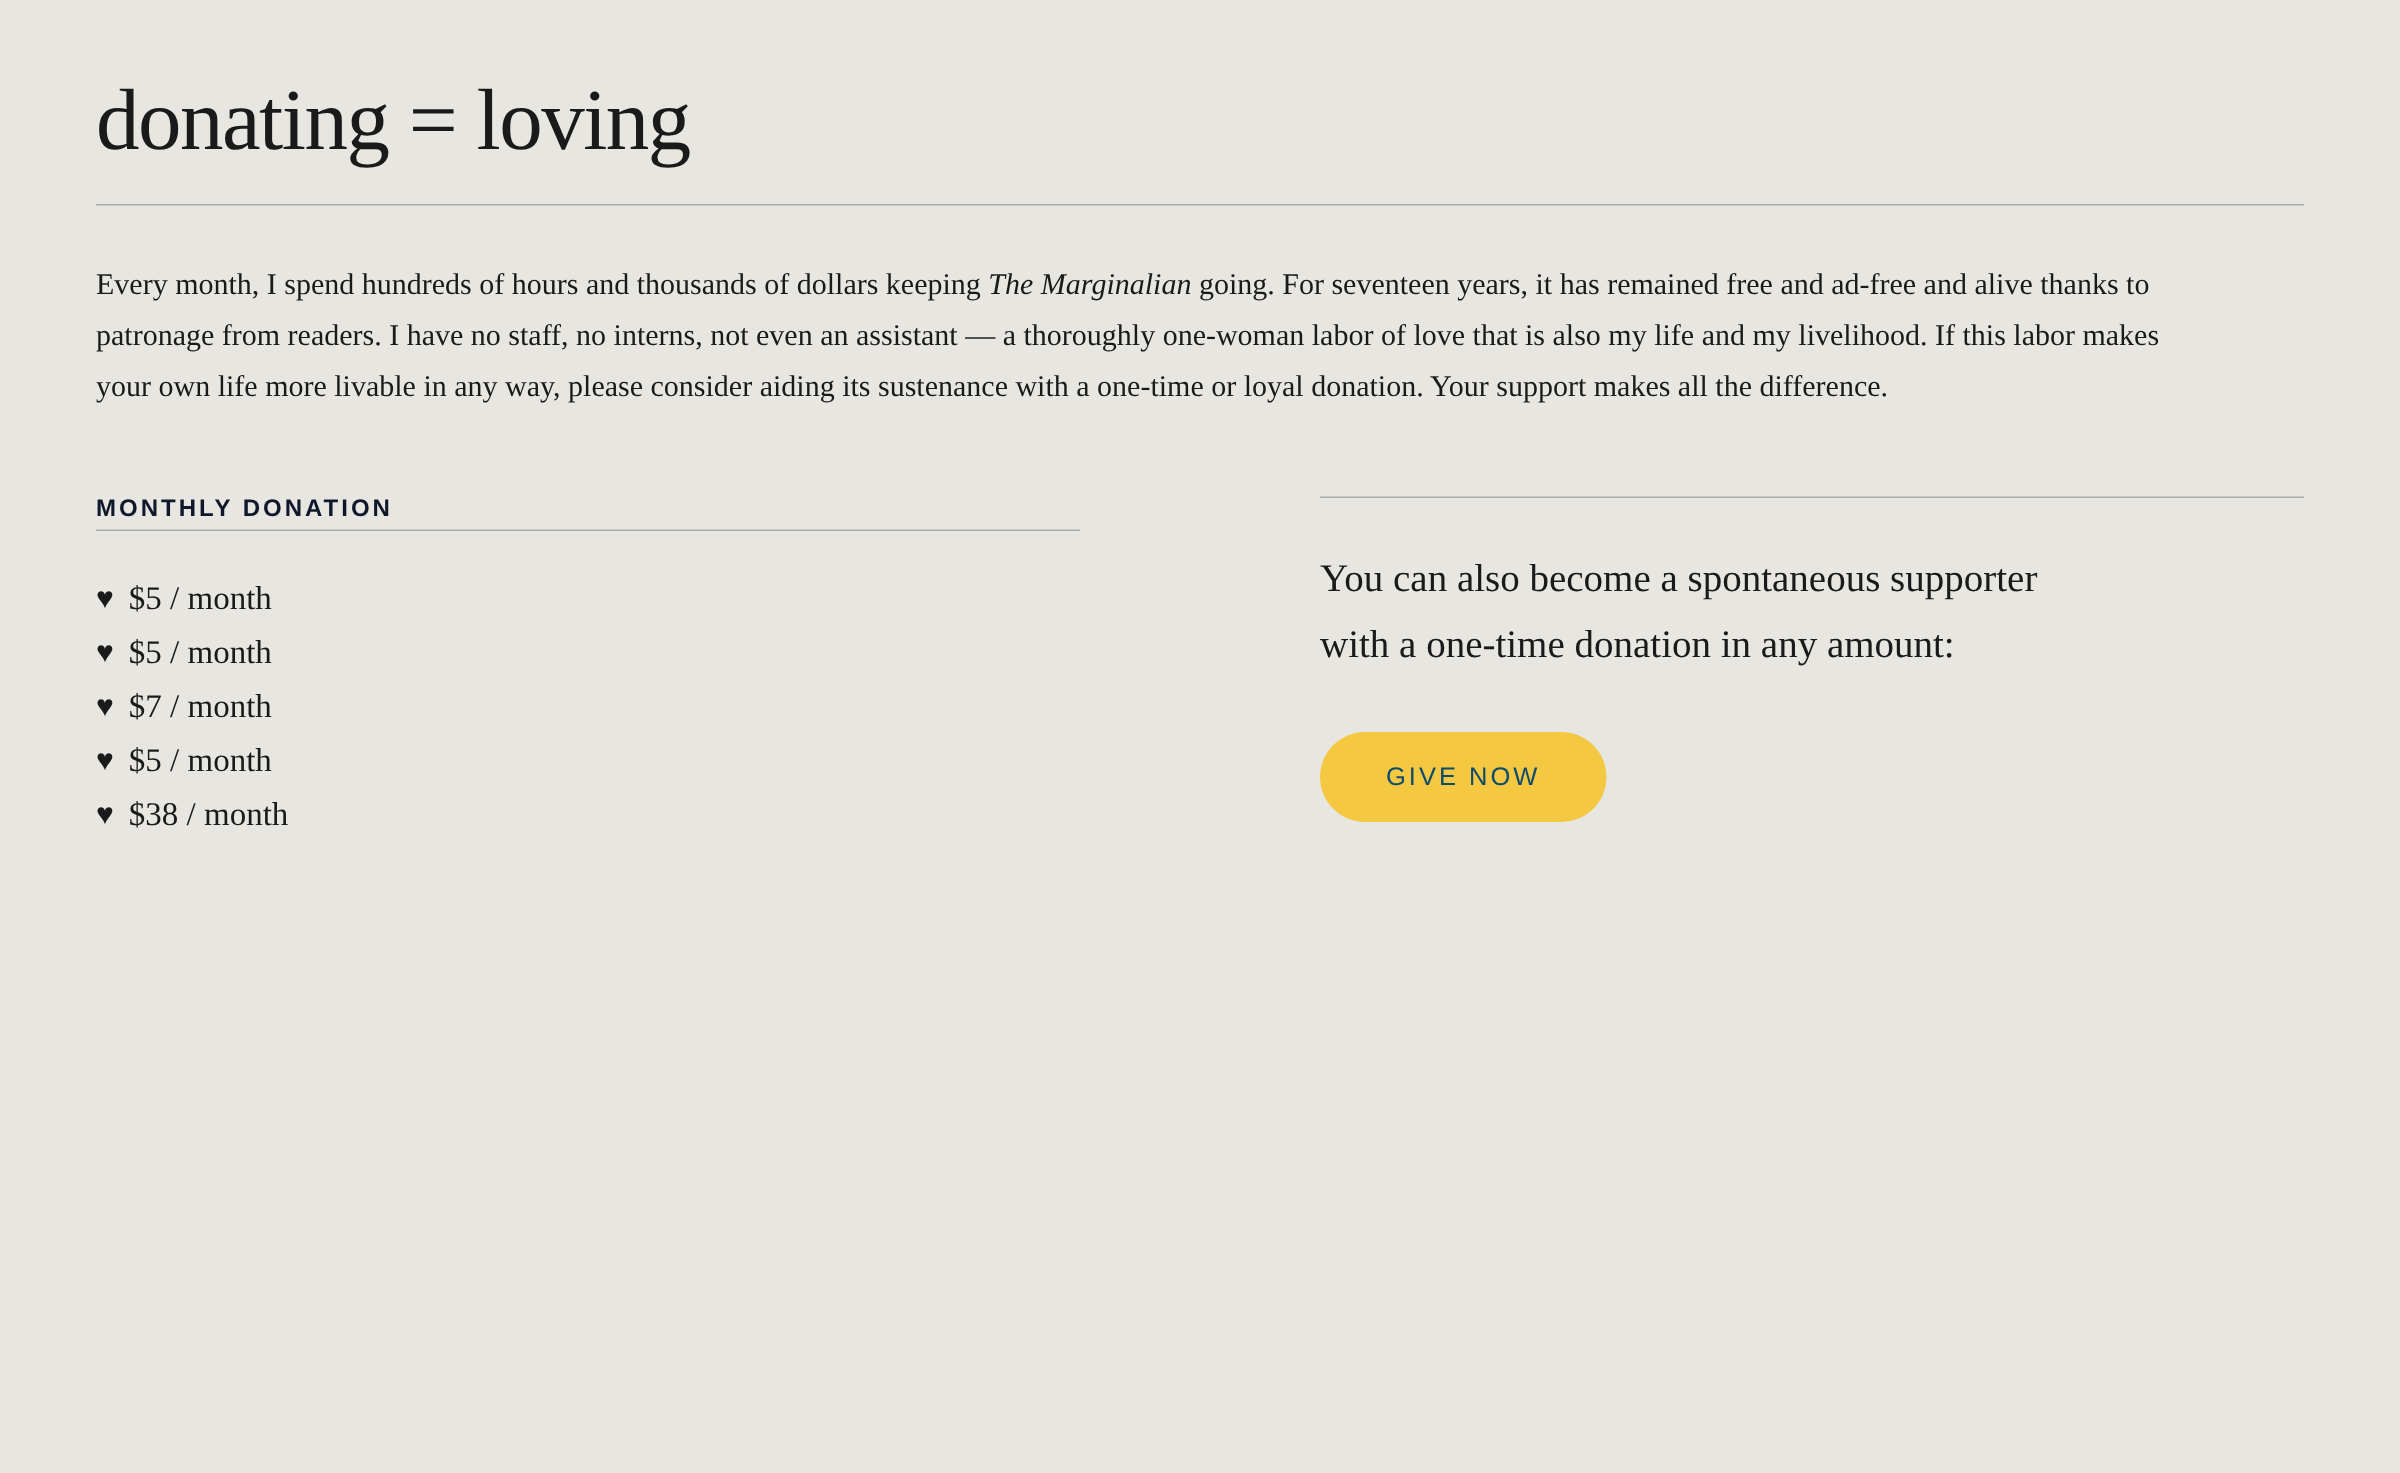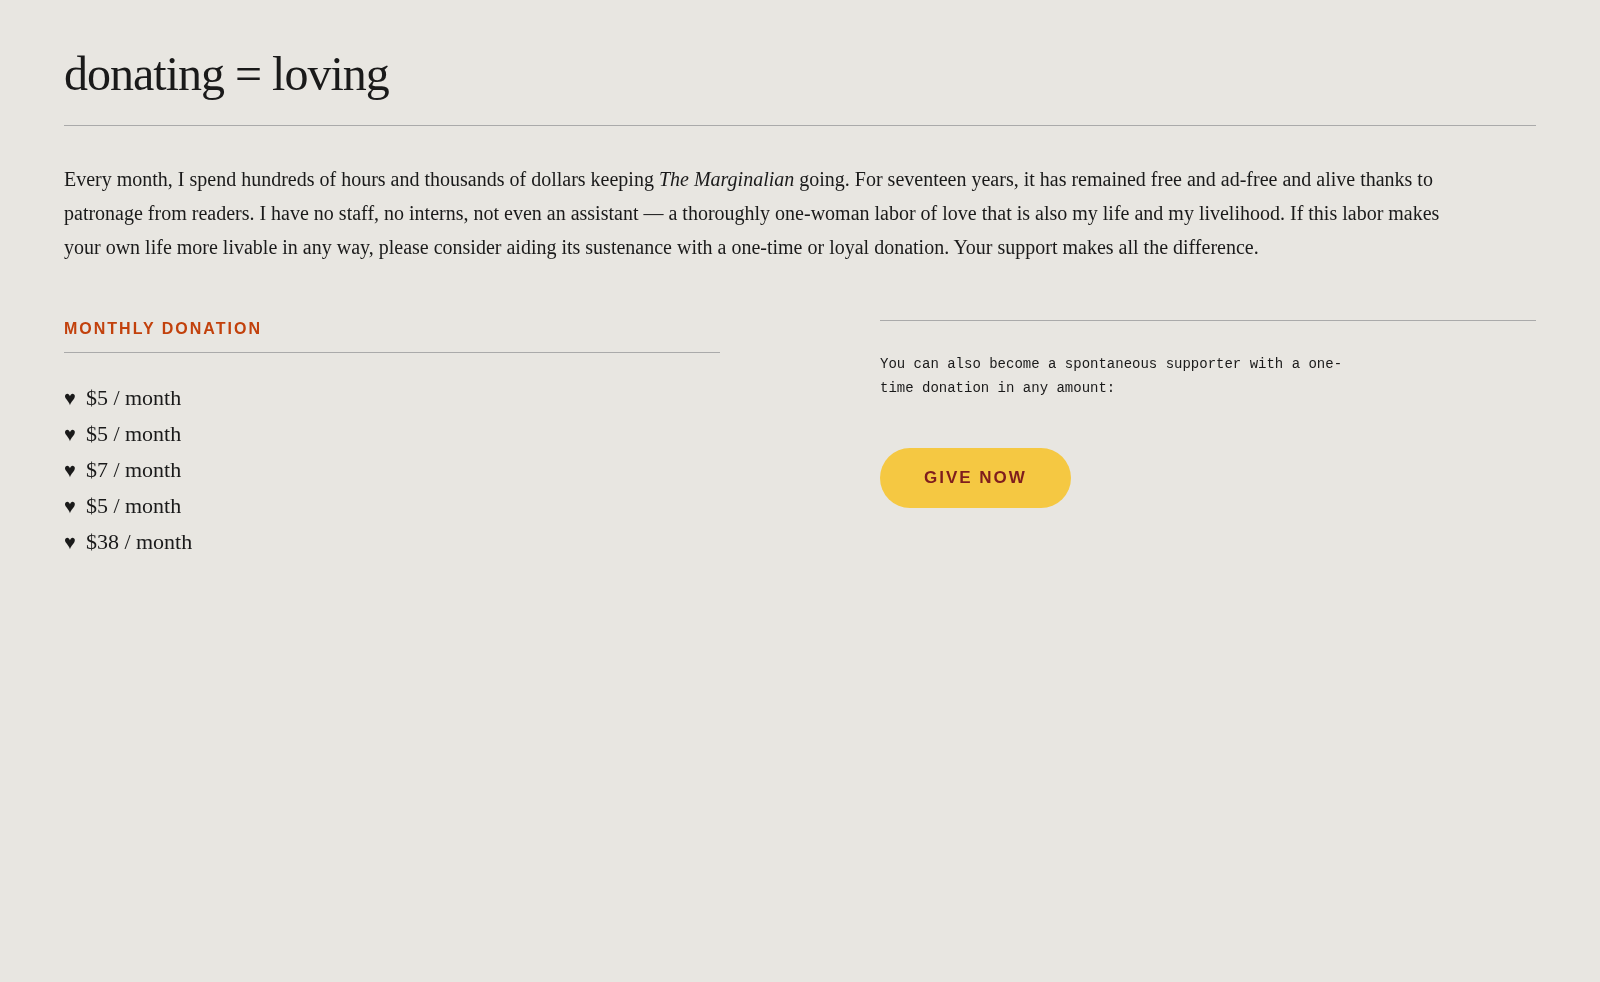--- a/index.html
+++ b/index.html
@@ -11,21 +11,21 @@
     body {
       background-color: #e8e6e1;
       font-family: Georgia, 'Times New Roman', serif;
       color: #1a1a1a;
       width: 1600px;
       min-height: 982px;
       padding: 48px 64px 64px 64px;
     }
 
     .page-title {
-      font-size: 48px;
+      font-size: 58px;
       font-weight: 300;
       font-family: Georgia, serif;
       color: #1a1a1a;
       letter-spacing: -1px;
       margin-bottom: 24px;
       line-height: 1.1;
     }
 
     .divider {
       border: none;
@@ -61,22 +61,22 @@
       flex: 1;
       padding-left: 80px;
     }
 
     .column-heading {
       font-family: 'Arial', Helvetica, sans-serif;
       font-size: 16px;
       font-weight: 800;
       letter-spacing: 2px;
       text-transform: uppercase;
-      color: #c2410c;
-      margin-bottom: 14px;
+      color: #0f172a;
+      margin-bottom: 4px;
     }
 
     .column-divider {
       border: none;
       border-top: 1px solid #aaa;
       margin-bottom: 32px;
     }
 
     .donation-list {
       list-style: none;
@@ -99,35 +99,34 @@
     }
 
     .cta-button {
       display: inline-block;
       background-color: #f5c842;
       border: none;
       border-radius: 50px;
       padding: 20px 44px;
       font-family: 'Arial', Helvetica, sans-serif;
       font-size: 17px;
-      font-weight: 700;
+      font-weight: 400;
       letter-spacing: 2px;
       text-transform: uppercase;
-      color: #7f1d1d;
+      color: #0c4a6e;
       cursor: pointer;
       text-decoration: none;
     }
 
     .one-time-text {
-      font-size: 14px;
+      font-size: 26px;
       line-height: 1.7;
       color: #1a1a1a;
-      margin-bottom: 48px;
+      margin-bottom: 36px;
       max-width: 480px;
-      font-family: Liberation Mono, monospace;
     }
   </style>
 </head>
 <body>
 
 <h1 class="page-title">donating = loving</h1>
 <hr class="divider">
 
 <p class="intro-text">
   <span>Every month, I spend hundreds of hours and thousands of dollars keeping </span><em>The Marginalian</em><span> going. For seventeen years, it has remained free and ad-free and alive thanks to patronage from readers. I have no staff, no interns, not even an assistant — a thoroughly one-woman labor of love that is also my life and my livelihood. If this labor makes your own life more livable in any way, please consider aiding its sustenance with a one-time or loyal donation. Your support makes all the difference.</span>

